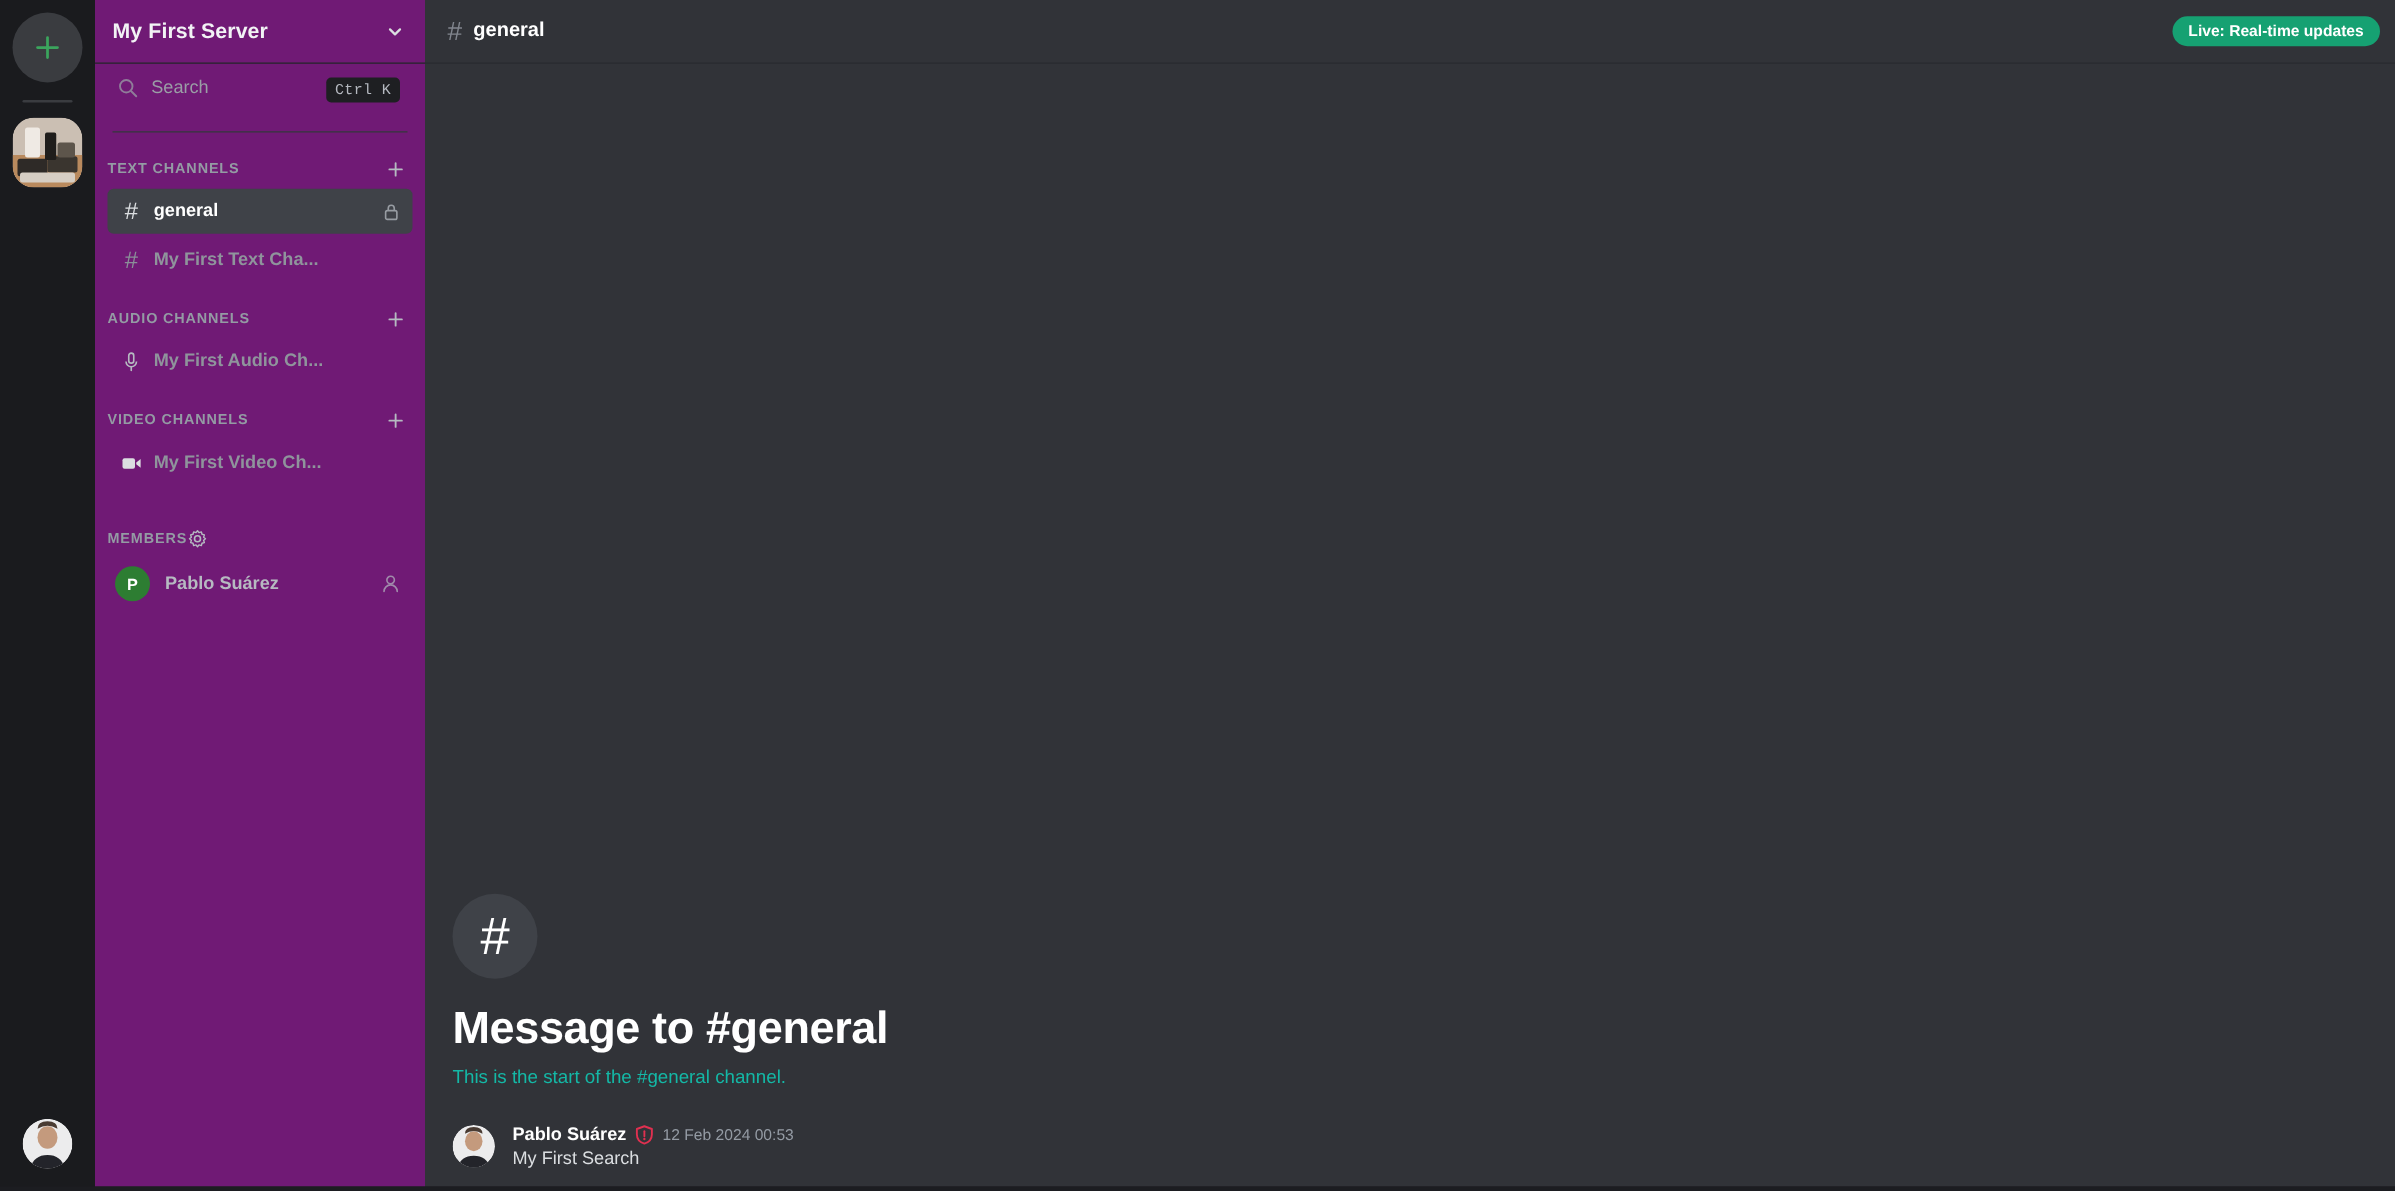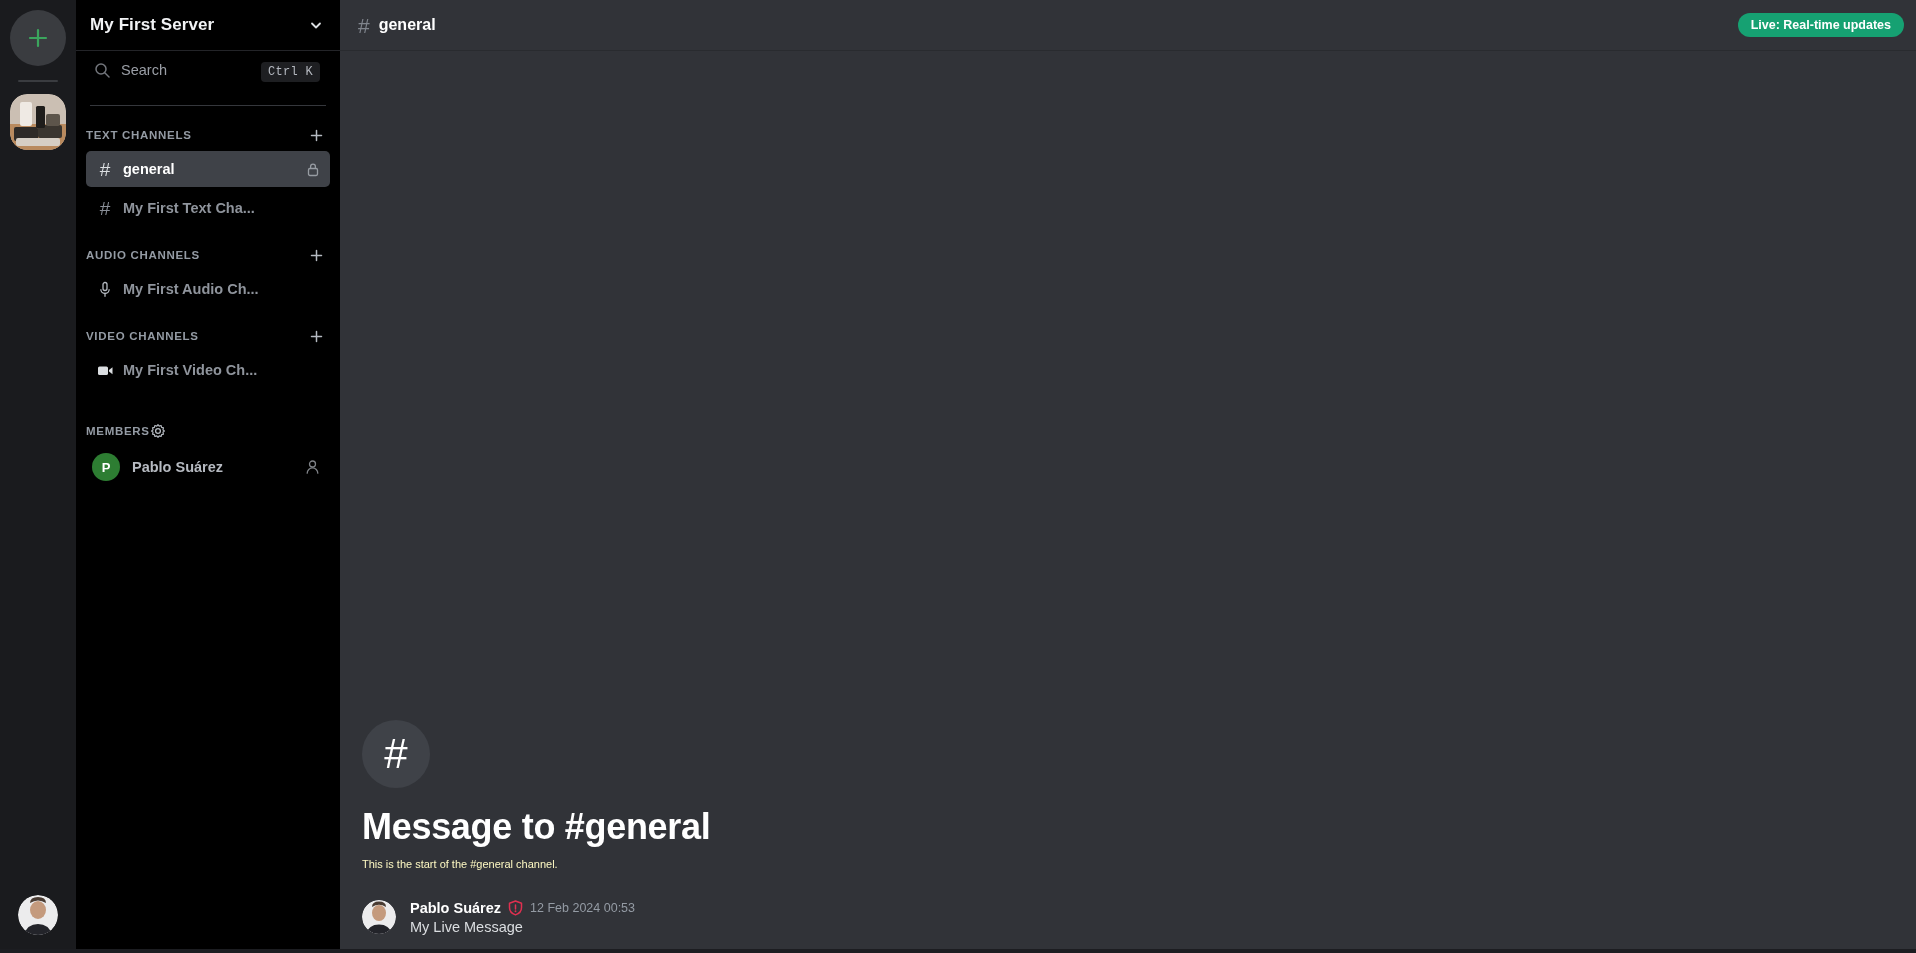--- a/index.html
+++ b/index.html
@@ -40,21 +40,21 @@
     display: flex; justify-content: center;
   }
   .rail-avatar {
     width: 40px; height: 40px; border-radius: 50%;
     overflow: hidden; cursor: pointer; display: block;
   }
 
   
   .sidebar {
     width: 264px; flex: 0 0 264px; height: 953px;
-    background: #000000;
+    background: #701a75;
     display: flex; flex-direction: column;
   }
   .sidebar-header {
     height: 51px; flex: 0 0 51px;
     display: flex; align-items: center; justify-content: space-between;
     padding: 0 16px 0 14px;
     border-bottom: 1px solid #232428;
     cursor: pointer;
   }
   .server-name {
@@ -148,21 +148,21 @@
   .welcome-circle {
     width: 68px; height: 68px; border-radius: 50%;
     background: #3f4248; display: flex; align-items: center; justify-content: center;
     margin-bottom: 18px;
   }
   .welcome-hash { color: #ffffff; font-size: 42px; line-height: 1; font-weight: 500; }
   .welcome-title {
     color: #ffffff; font-size: 36px; font-weight: bold; letter-spacing: -.3px;
     margin-bottom: 10px;
   }
-  .welcome-sub { color: #fef9c3; font-size: 11px; }
+  .welcome-sub { color: #14b8a6; font-size: 15px; }
 
   .message {
     display: flex; padding: 4px 22px 8px 22px; align-items: flex-start;
   }
   .msg-avatar {
     width: 34px; height: 34px; border-radius: 50%; flex: 0 0 34px;
     margin-right: 14px; overflow: hidden; cursor: pointer; display: block;
   }
   .msg-body { display: flex; flex-direction: column; }
   .msg-top { display: flex; align-items: center; gap: 7px; margin-bottom: 3px; }
@@ -381,21 +381,21 @@
         <div class="msg-body">
           <div class="msg-top">
             <span class="msg-author">Pablo Suárez</span>
             <svg width="15" height="16" viewBox="0 0 15 16">
               <path d="M7.5 1 L13.5 3.2 V7.6 c0 4 -3.1 6.4 -6 7.3 c-2.9 -.9 -6 -3.3 -6 -7.3 V3.2Z" stroke="#e03050" stroke-width="1.5" fill="none" stroke-linejoin="round"></path>
               <path d="M7.5 5 V9" stroke="#e03050" stroke-width="1.5" stroke-linecap="round"></path>
               <circle cx="7.5" cy="11.2" r="0.95" fill="#e03050"></circle>
             </svg>
             <span class="msg-time">12 Feb 2024 00:53</span>
           </div>
-          <div class="msg-text">My Live Message</div>
+          <div class="msg-text">My First Search</div>
         </div>
       </div>
 
     </div>
 
 
   </div>
 
   <div class="bottom-strip"></div>
 </div>

